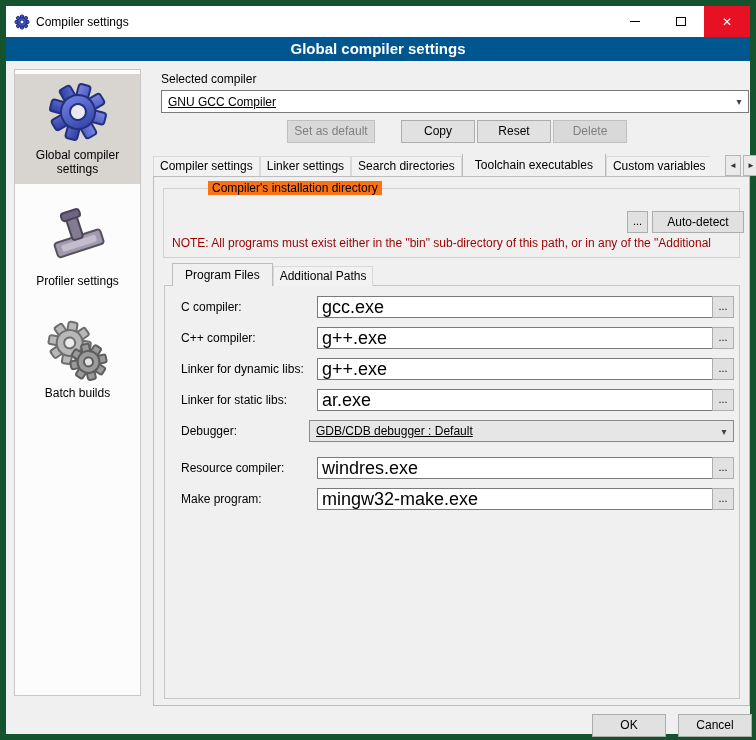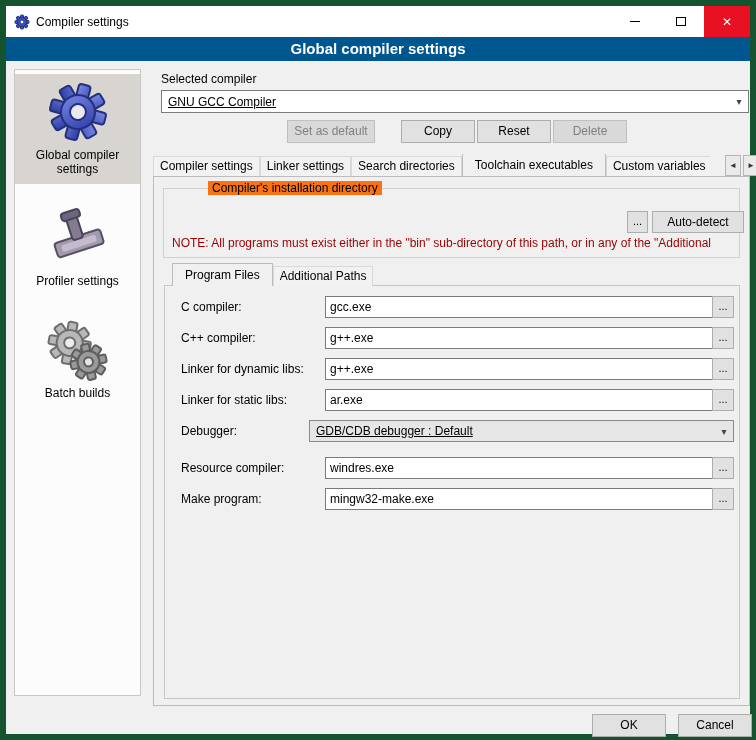--- a/index.html
+++ b/index.html
@@ -54,21 +54,21 @@
   .sel-text { background: var(--selection-blue, #0078d7); color: #fff; }
 
   .note { position: absolute; left: 166px; top: 230px; width: 566px; color: var(--note-red, #9b0000); white-space: nowrap; overflow: hidden; }
 
   
   .subtabstrip { position: absolute; left: 166px; top: 258px; height: 22px; display: flex; align-items: flex-end; z-index: 2; }
   .subpanel { position: absolute; left: 158px; top: 279px; width: 576px; height: 414px; border: 1px solid #c6c6c6; background: #f0f0f0; }
 
   
   .flabel { position: absolute; left: 175px; height: 22px; line-height: 22px; }
-  .finput { position: absolute; left: 319px; width: 401px; height: 22px; border: 1px solid #7a7a7a; background: #fff; font-family: "Liberation Sans", sans-serif; font-size: 12px; padding: 0 4px; }
+  .finput { position: absolute; left: 311px; width: 401px; height: 22px; border: 1px solid #7a7a7a; background: #fff; font-family: "Liberation Sans", sans-serif; font-size: 18px; padding: 0 4px; }
   .browse { position: absolute; left: 706px; width: 22px; height: 22px; background: #e1e1e1; border: 1px solid #adadad; font-size: 11px; line-height: 18px; text-align: center; cursor: default; }
 
   .footer-btn { width: 74px; }
 </style>
 </head>
 <body>
 
 <div id="window">
 
   <div class="titlebar">

